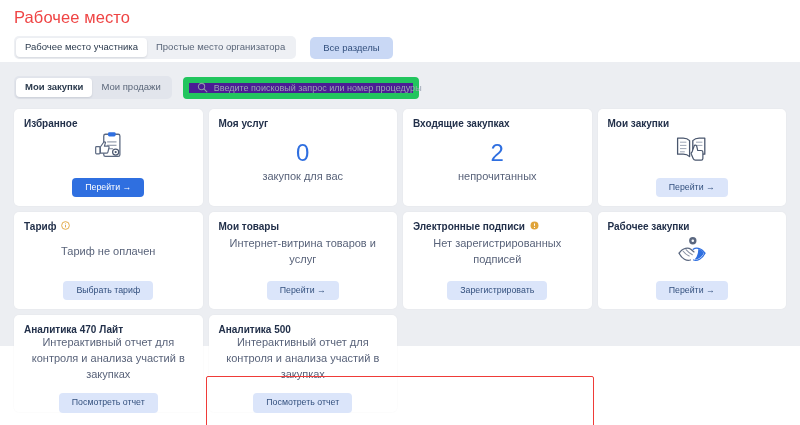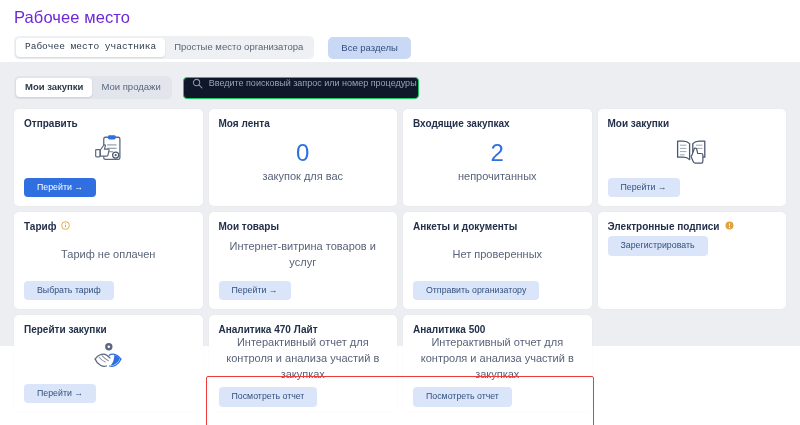--- a/index.html
+++ b/index.html
@@ -17,21 +17,21 @@
 
   
   .page-header {
     background: #ffffff;
     padding: 8px 14px 0 14px;
     height: 62px;
   }
   .page-title {
     font-size: 16.5px;
     font-weight: 400;
-    color: #6d28d9;
+    color: #ef4444;
     margin: 0 0 9px 0;
     letter-spacing: 0.1px;
   }
   .tabs {
     display: flex;
     align-items: center;
     gap: 0;
   }
   .tabgroup {
     display: inline-flex;
@@ -45,21 +45,20 @@
     padding: 4px 9px 5px 9px;
     border-radius: 4px;
     cursor: pointer;
     white-space: nowrap;
     line-height: 1.1;
   }
   .tab.active-white {
     background: #ffffff;
     color: #2b3a4d;
     box-shadow: 0 1px 2px rgba(30,40,60,.12);
-    font-family: Liberation Mono, monospace;
   }
   .tab-all {
     font-size: 9.5px;
     color: #33507e;
     background: #c9d8f5;
     border-radius: 5px;
     padding: 6px 13px;
     margin-left: 14px;
     cursor: pointer;
     white-space: nowrap;
@@ -99,25 +98,25 @@
     background: #ffffff;
     color: #2b3a4d;
     font-weight: bold;
     box-shadow: 0 1px 2px rgba(30,40,60,.12);
   }
   .searchbox {
     flex: 0 0 auto;
     width: 236px;
     height: 22px;
     margin-left: 11px;
-    background: #0f172a;
-    border: 1px solid #22c55e;
+    background: #4c1d95;
+    border: 6px solid #22c55e;
     border-radius: 4px;
     display: flex;
-    align-items: flex-start;
+    align-items: flex-end;
     padding: 0 8px;
     cursor: text;
   }
   .searchbox svg { flex: 0 0 auto; display:block; }
   .searchbox .ph {
     font-size: 9px;
     color: #9aa3b2;
     margin-left: 6px;
     white-space: nowrap;
   }
@@ -164,22 +163,22 @@
   }
   .bignum {
     font-size: 24px;
     font-weight: 300;
     color: #2f6fe0;
     line-height: 1;
     margin-bottom: 4px;
   }
   .card-btnrow {
     display: flex;
-    justify-content: flex-start;
-    margin-top: 4px;
+    justify-content: center;
+    margin-top: 10px;
   }
   .btn {
     font-size: 8.8px;
     border-radius: 4px;
     padding: 5px 13px;
     cursor: pointer;
     white-space: nowrap;
     line-height: 1.1;
     border: none;
     font-family: inherit;
@@ -233,21 +232,21 @@
           <line x1="10.1" y1="10.1" x2="14.4" y2="14.4" stroke="#8f98a8" stroke-width="1.5" stroke-linecap="round"></line>
         </svg>
       </span>
       <span class="ph">Введите поисковый запрос или номер процедуры</span>
     </div>
   </div>
 
   <div class="grid">
 
     <div class="card">
-      <div class="card-title">Отправить</div>
+      <div class="card-title">Избранное</div>
       <div class="card-mid">
         <span class="art">
           <svg width="38" height="34" viewBox="0 0 44 40">
             <rect x="17" y="5" width="19" height="26" rx="2" fill="#ffffff" stroke="#5b6880" stroke-width="1.5"></rect>
             <rect x="22" y="2.5" width="9" height="5" rx="1.6" fill="#2f6fe0"></rect>
             <line x1="21" y1="14" x2="32" y2="14" stroke="#8b94a6" stroke-width="1.3"></line>
             <line x1="21" y1="18" x2="32" y2="18" stroke="#8b94a6" stroke-width="1.3"></line>
             <line x1="21" y1="22" x2="28" y2="22" stroke="#8b94a6" stroke-width="1.3"></line>
             <circle cx="31" cy="26" r="3.6" fill="#ffffff" stroke="#4b5870" stroke-width="1.4"></circle>
             <circle cx="31" cy="26" r="1.3" fill="#4b5870"></circle>
@@ -255,21 +254,21 @@
             <rect x="7.5" y="19.5" width="5" height="8.5" rx="1" fill="#ffffff" stroke="#5b6880" stroke-width="1.4"></rect>
           </svg>
         </span>
       </div>
       <div class="card-btnrow">
         <button class="btn btn-primary">Перейти  →</button>
       </div>
     </div>
 
     <div class="card">
-      <div class="card-title">Моя лента</div>
+      <div class="card-title">Моя услуг</div>
       <div class="card-mid">
         <div class="bignum">0</div>
         <div class="card-sub">закупок для вас</div>
       </div>
     </div>
 
     <div class="card">
       <div class="card-title">Входящие закупках</div>
       <div class="card-mid">
         <div class="bignum">2</div>
@@ -321,48 +320,42 @@
     <div class="card">
       <div class="card-title">Мои товары</div>
       <div class="card-mid">
         <div class="card-sub">Интернет-витрина товаров и услуг</div>
       </div>
       <div class="card-btnrow">
         <button class="btn btn-soft">Перейти  →</button>
       </div>
     </div>
 
-    <div class="card">
-      <div class="card-title">Анкеты и документы</div>
-      <div class="card-mid">
-        <div class="card-sub">Нет проверенных</div>
-      </div>
-      <div class="card-btnrow">
-        <button class="btn btn-soft">Отправить организатору</button>
-      </div>
-    </div>
 
     <div class="card">
       <div class="card-title">
         <span>Электронные подписи</span>
         <span class="warn-ico">
           <svg width="9" height="9" viewBox="0 0 14 14">
             <circle cx="7" cy="7" r="6.2" fill="#e0a43a"></circle>
             <rect x="6.25" y="3" width="1.5" height="4.8" rx="0.7" fill="#ffffff"></rect>
             <circle cx="7" cy="10" r="0.95" fill="#ffffff"></circle>
           </svg>
         </span>
       </div>
+      <div class="card-mid">
+        <div class="card-sub">Нет зарегистрированных подписей</div>
+      </div>
       <div class="card-btnrow">
         <button class="btn btn-soft">Зарегистрировать</button>
       </div>
     </div>
 
     <div class="card">
-      <div class="card-title">Перейти закупки</div>
+      <div class="card-title">Рабочее закупки</div>
       <div class="card-mid">
         <span class="art">
           <svg width="36" height="32" viewBox="0 0 44 40">
             <circle cx="23" cy="8.5" r="4.6" fill="#5b6880"></circle>
             <circle cx="23" cy="8.5" r="1.6" fill="#ffffff"></circle>
             <path d="M6 24 q3 -5 8 -6 q4 -0.8 6.5 1.2 l4 3.2" fill="none" stroke="#5b6880" stroke-width="1.6" stroke-linecap="round"></path>
             <path d="M6 24 q2 5 6.5 7.5 q4 2.2 7.5 1" fill="none" stroke="#5b6880" stroke-width="1.6" stroke-linecap="round"></path>
             <path d="M11 21.5 q3 4 7.5 6" fill="none" stroke="#8b94a6" stroke-width="1.3" stroke-linecap="round"></path>
             <path d="M14.5 19.5 q3.5 4 8 6.4" fill="none" stroke="#8b94a6" stroke-width="1.3" stroke-linecap="round"></path>
             <path d="M38 24 q-3 -5 -8 -6 q-4 -0.8 -6.5 1.2" fill="none" stroke="#2f6fe0" stroke-width="1.6" stroke-linecap="round"></path>

